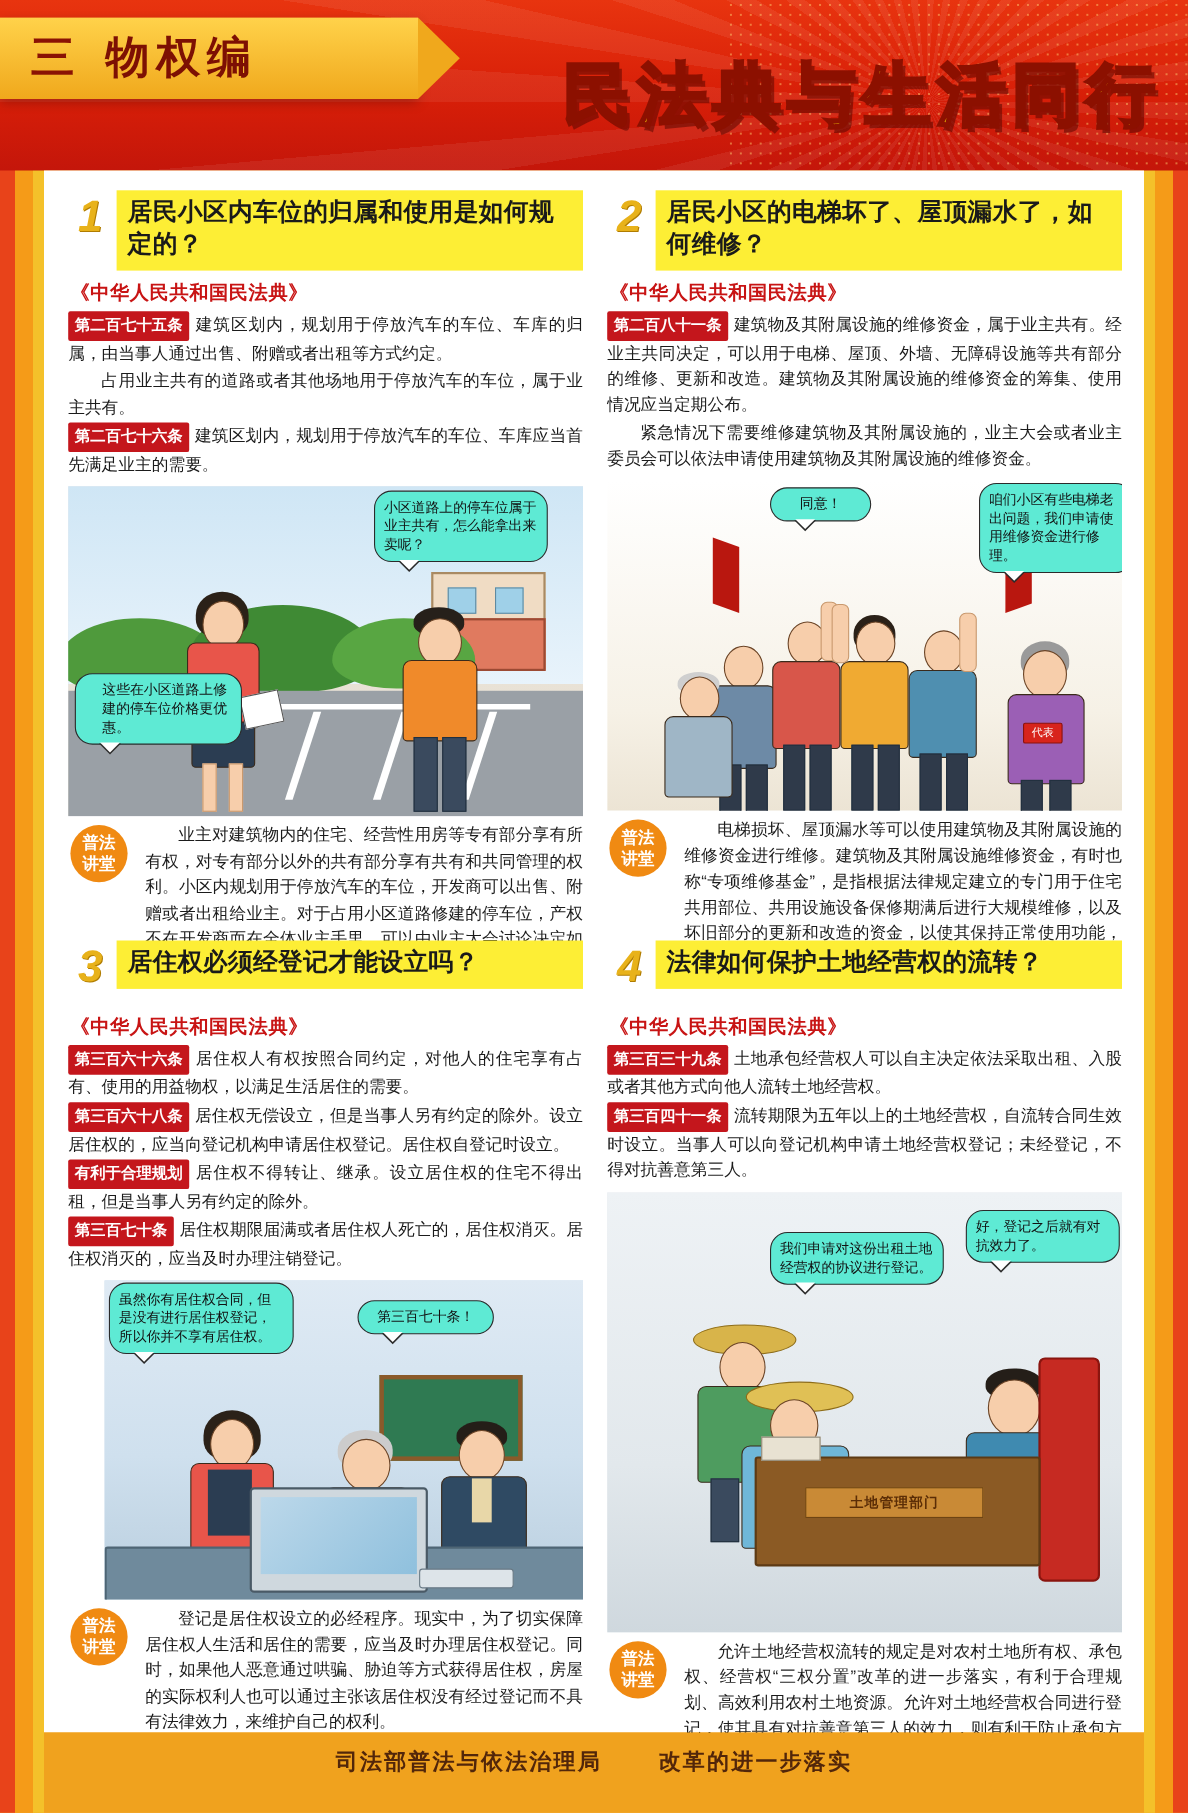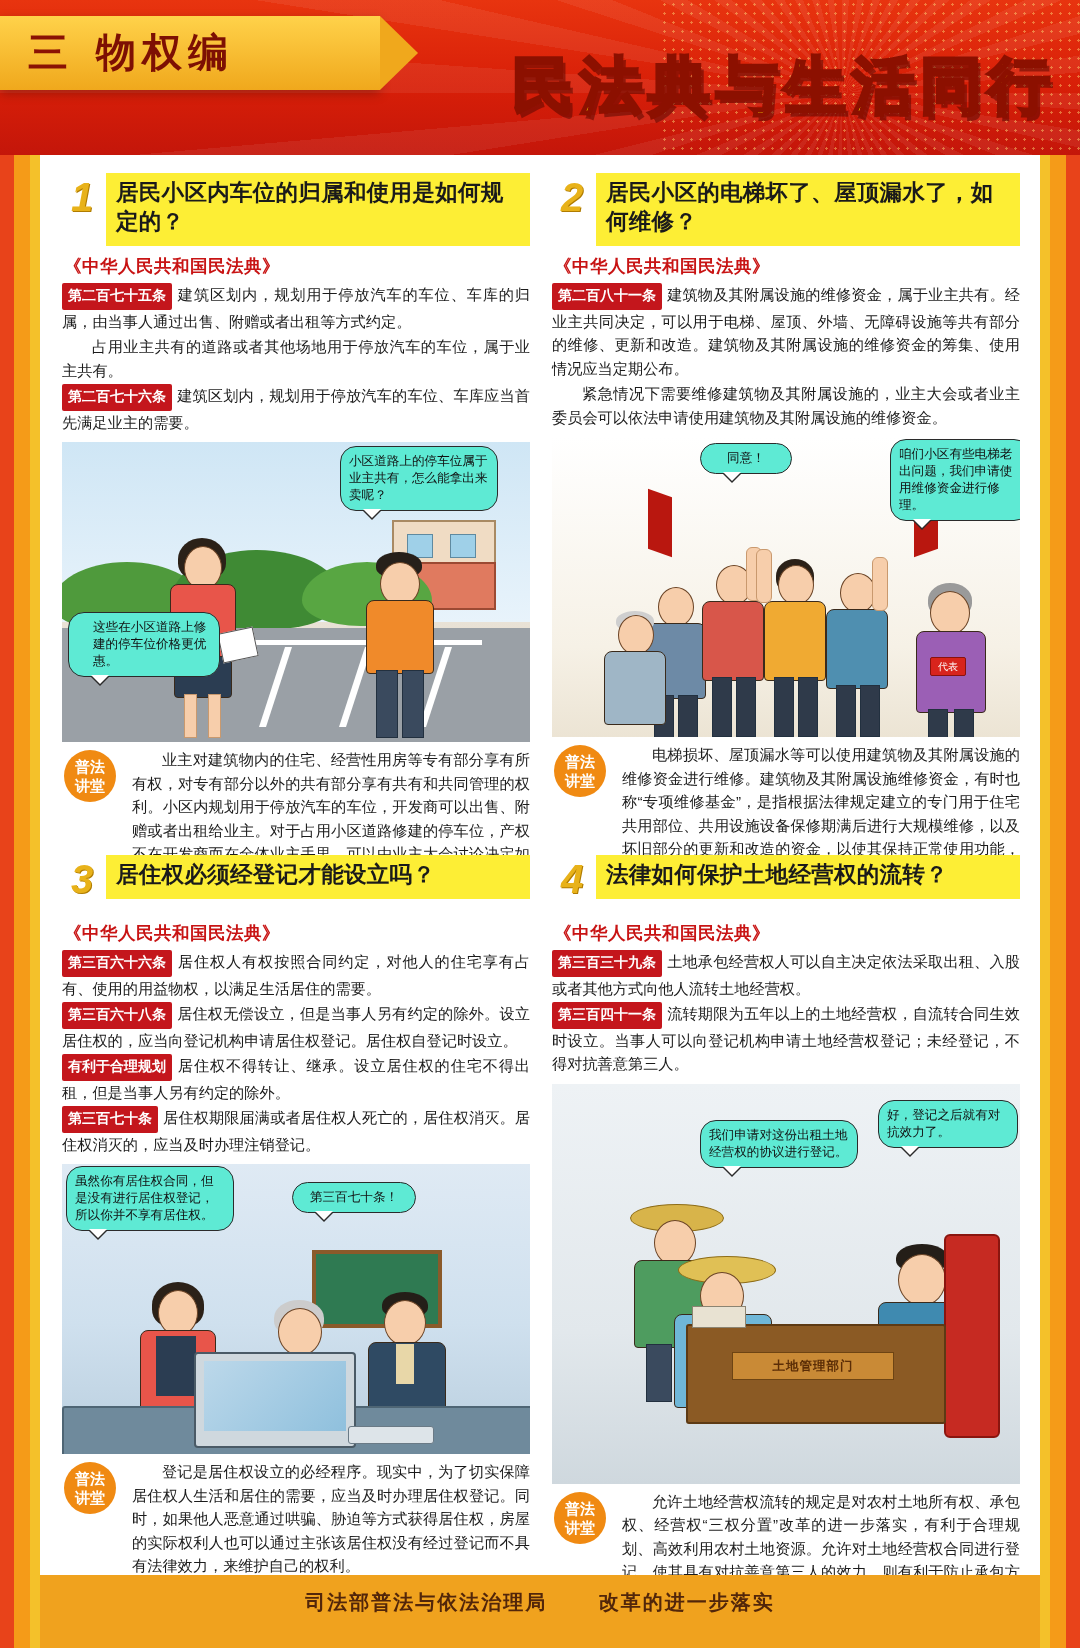--- a/index.html
+++ b/index.html
@@ -62,21 +62,21 @@
   .lawtitle{font-size:17.5px;font-weight:bold;color:#c81414;margin:6px 0 5px 2px;letter-spacing:.5px;}
   .lawbody{font-size:15.2px;color:#1b1b1b;line-height:23.5px;text-align:justify;}
   .lawbody p{margin:0 0 2px 0;text-indent:0;}
   .lawbody p.ind{text-indent:30px;}
   .tag{display:inline-block;background:#c4161c;color:#fff;font-size:14px;font-weight:bold;
     padding:1px 6px 2px 6px;margin-right:5px;border-radius:2px;white-space:nowrap;}
   
   .illu{position:relative;margin:8px 0 6px 0;overflow:hidden;background:#dfe7ee;}
   .illu.i1{height:300px;}
   .illu.i2{height:300px;}
-  .illu.i3{height:300px;}
+  .illu.i3{height:300px;margin-left:33px;}
   .illu.i4{height:300px;}
   
   .bub{position:absolute;background:#5eead4;border:1.6px solid #2b2b2b;border-radius:16px;
     font-size:12.6px;line-height:17px;color:#111;padding:6px 8px;z-index:6;}
   .bub:after{content:"";position:absolute;width:0;height:0;}
   .bub.dn:after{border:9px solid transparent;border-top-color:#fff;bottom:-17px;left:22px;}
   .bub.dn:before{content:"";position:absolute;border:10px solid transparent;border-top-color:#2b2b2b;bottom:-20px;left:21px;}
   
   .comment{position:relative;padding-left:70px;min-height:60px;margin-top:4px;}
   .pfbadge{position:absolute;left:2px;top:2px;width:52px;height:52px;border-radius:50%;

